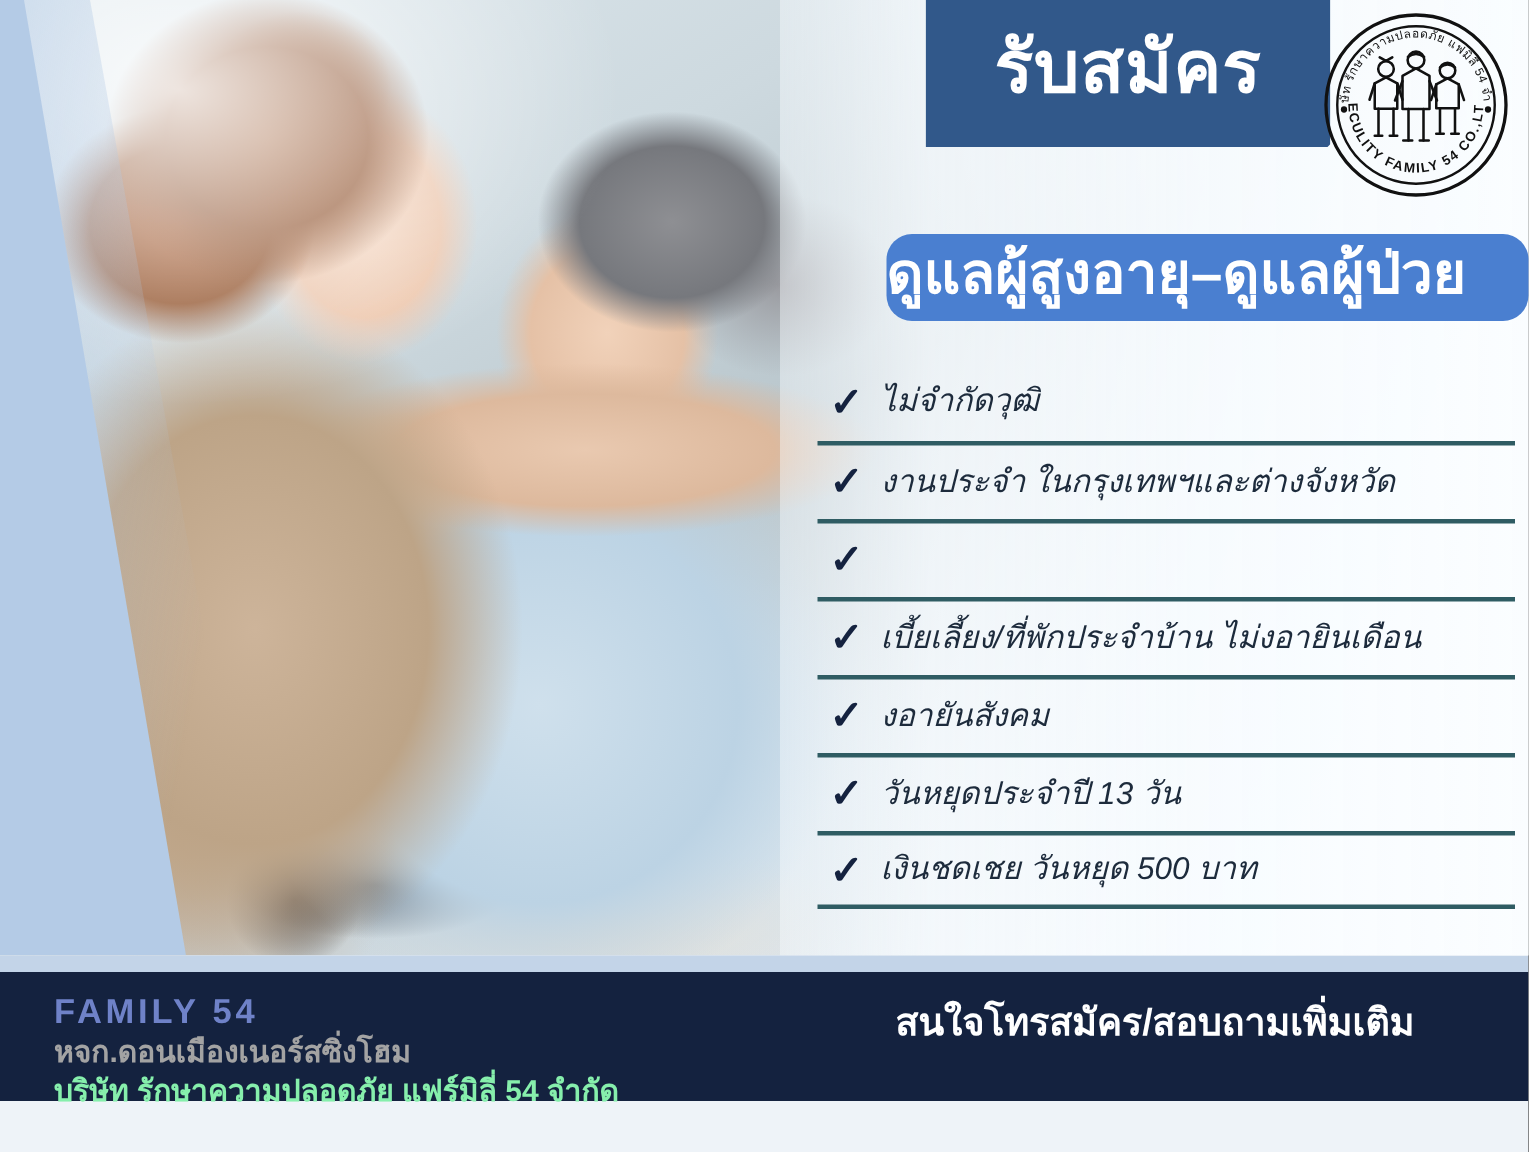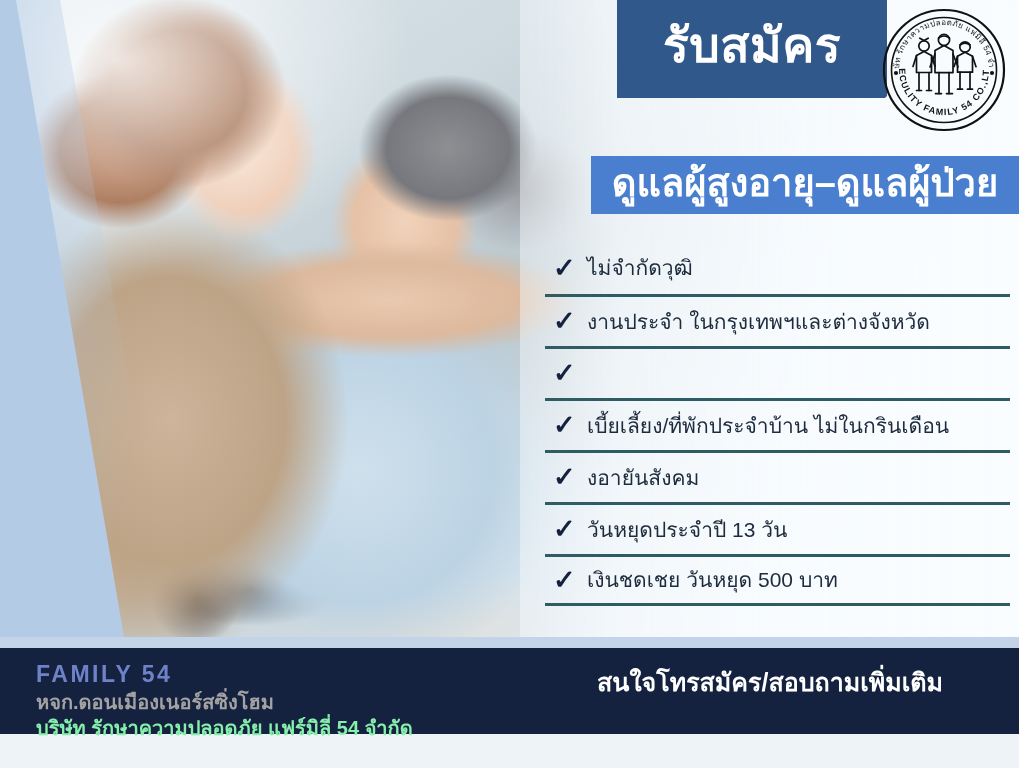--- a/index.html
+++ b/index.html
@@ -88,21 +88,21 @@
     line-height:1; padding-bottom:6px; white-space:nowrap;
   }
 
   
   .seal{ position:absolute; left:879px; top:5px; width:130px; height:130px; }
 
   
   .sub-band{
     position:absolute; left:591px; top:156px; width:428px; height:58px;
     background:#4a7fd0;
-    display:flex; align-items:center; justify-content:center;
+    display:flex; align-items:center; justify-content:flex-start;border-radius:17px;
   }
   .sub-band .t{
     color:#fff; font-size:38px; font-weight:700; line-height:1;
     padding-bottom:4px; white-space:nowrap;
   }
 
   
   .list{
     position:absolute; left:545px; top:242px; width:465px;
   }
@@ -114,20 +114,21 @@
   }
   .row + .row{ border-top:3px solid #2f5c63; }
   .list .row:last-child{ border-bottom:3px solid #2f5c63; }
   .chk{
     color:#14223f; font-size:27px; font-weight:700; line-height:1;
     width:34px; flex:0 0 34px; text-align:left;
   }
   .row-txt{
     color:#1d2b3c; font-size:21px; font-weight:400; line-height:1.2;
     white-space:nowrap;
+    font-style:italic;
   }
 
   
   .strip{
     position:absolute; left:0; top:637px; width:1019px; height:11px;
     background:#c3d4e8;
   }
 
   
   .footer{
@@ -220,21 +221,21 @@
     </div>
     <div class="row">
       <span class="chk">✓</span>
       <span class="row-txt">งานประจำ ในกรุงเทพฯและต่างจังหวัด</span>
     </div>
     <div class="row">
       <span class="chk">✓</span>
     </div>
     <div class="row">
       <span class="chk">✓</span>
-      <span class="row-txt">เบี้ยเลี้ยง/ที่พักประจำบ้าน ไม่ในกรินเดือน</span>
+      <span class="row-txt">เบี้ยเลี้ยง/ที่พักประจำบ้าน ไม่งอายินเดือน</span>
     </div>
     <div class="row">
       <span class="chk">✓</span>
       <span class="row-txt">งอายันสังคม</span>
     </div>
     <div class="row">
       <span class="chk">✓</span>
       <span class="row-txt">วันหยุดประจำปี 13 วัน</span>
     </div>
     <div class="row">

